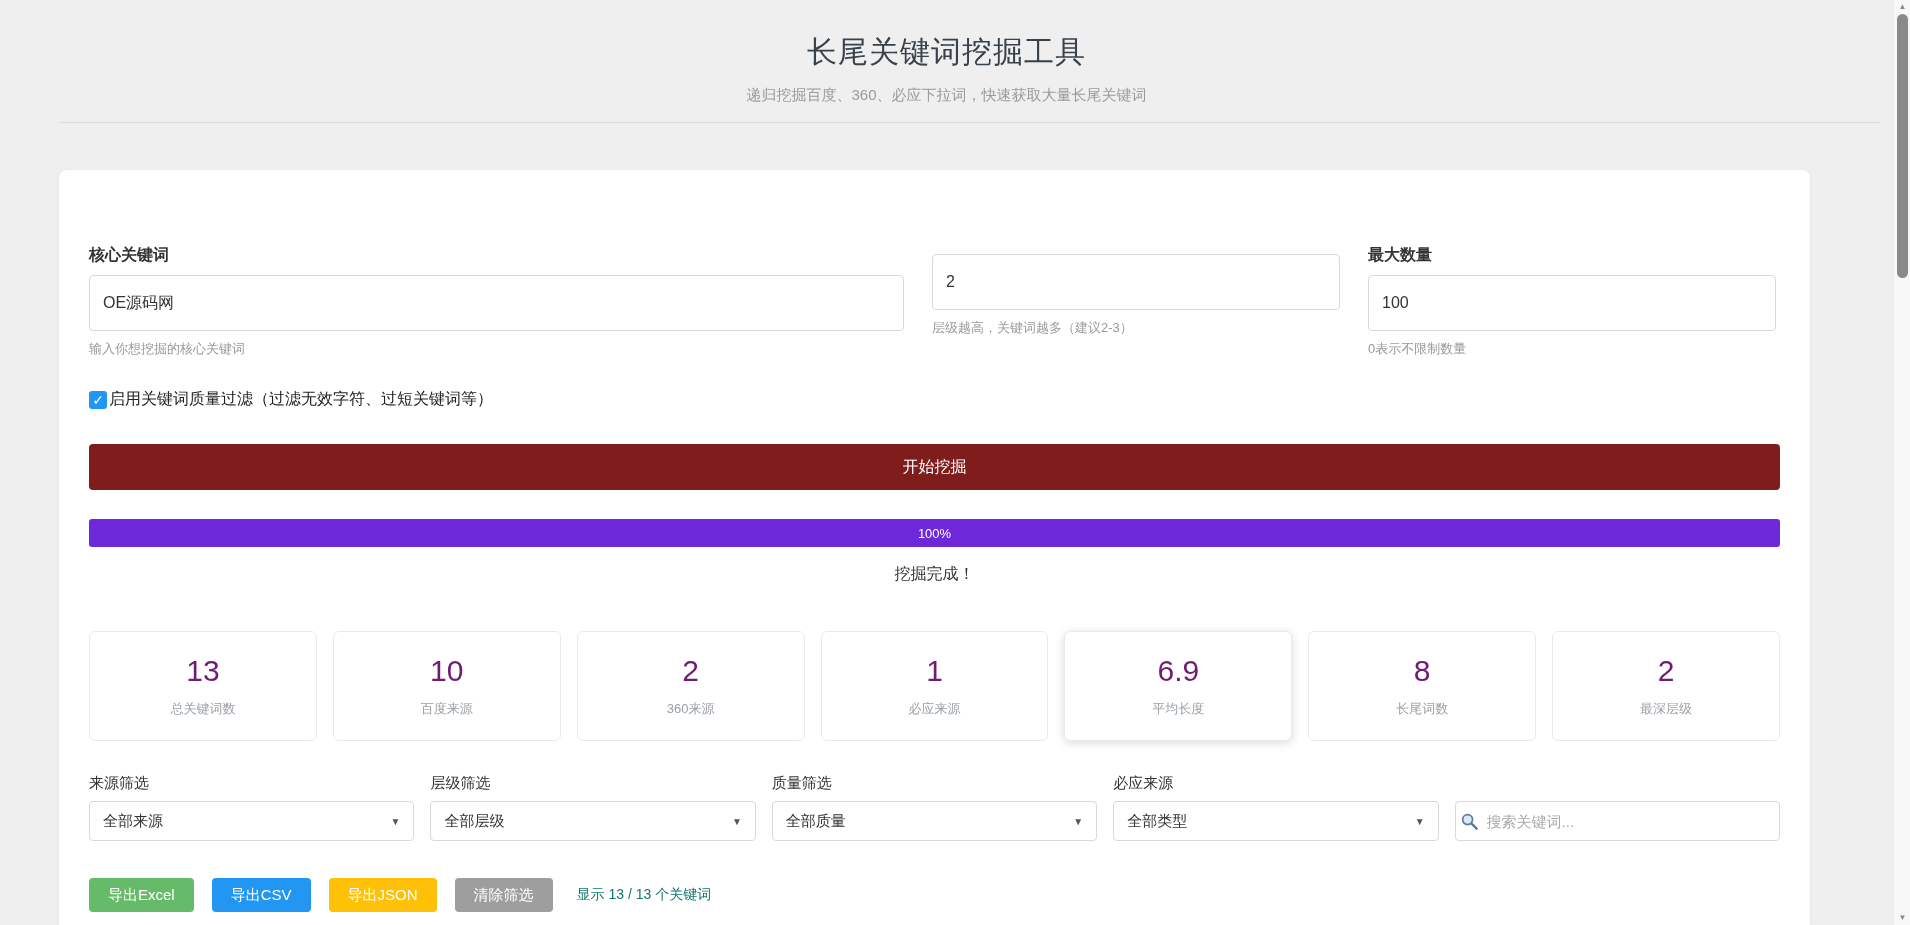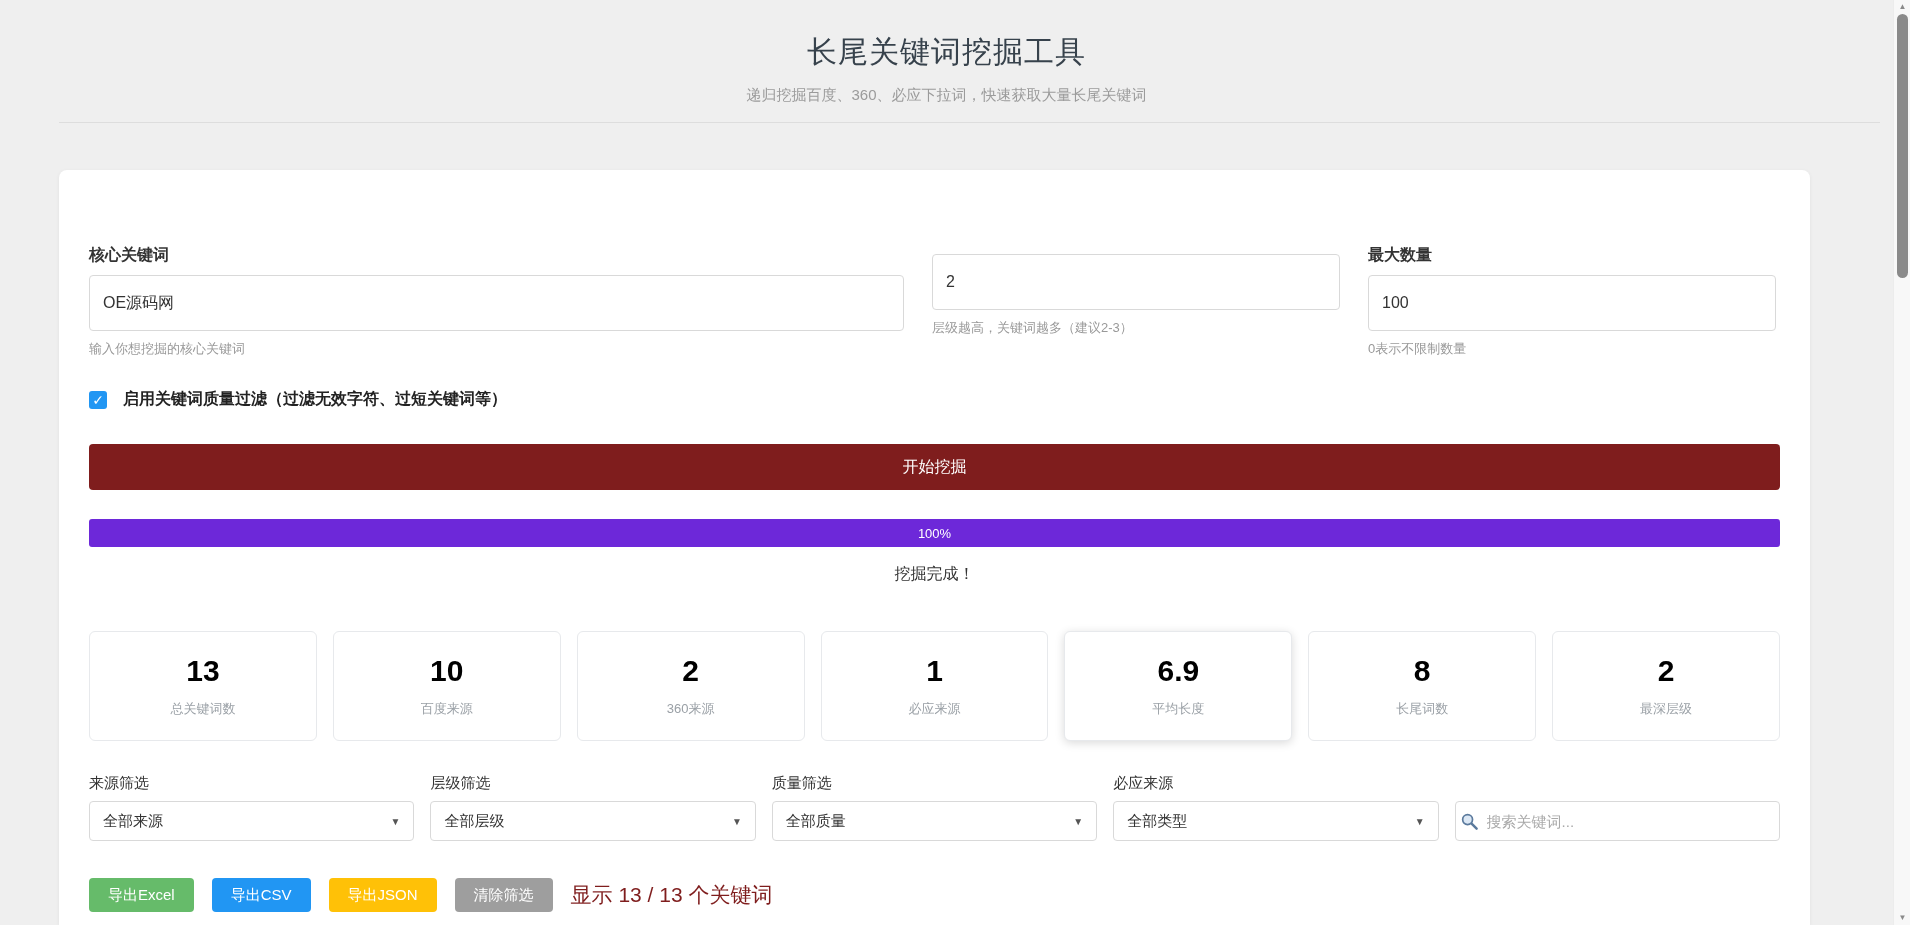--- a/index.html
+++ b/index.html
@@ -44,21 +44,21 @@
     font-family:"Liberation Sans", sans-serif;
     outline:none; background:#fff;
   }
   .field-hint { margin-top:9px; font-size:13px; color:#999; }
 
   .checkbox-row { margin-top:31px; display:flex; align-items:center; }
   .checkbox {
     width:18px; height:18px; background:#2196F3; border-radius:3px;
     color:#fff; font-size:14px; line-height:18px; text-align:center; cursor:pointer;
   }
-  .checkbox-label { margin-left:16px; font-size:16px; font-weight:bold; color:#222; }
+  .checkbox-label { margin-left:2px; font-size:16px; font-weight:normal; color:#222; }
 
   .start-button {
     margin-top:34px; width:100%; height:46px;
     background:#7f1d1d; border:none; border-radius:4px;
     color:#fff; font-size:16px; cursor:pointer;
     font-family:"Liberation Sans", sans-serif;
     display:block;
   }
 
   .progress-track { margin-top:29px; height:28px; background:#e9ecef; border-radius:3px; overflow:hidden; }
@@ -69,21 +69,21 @@
   }
   .status-text { margin-top:17px; text-align:center; font-size:16px; color:#333; }
 
   
   .stats-row { margin-top:46px; display:grid; grid-template-columns:repeat(7,1fr); column-gap:16px; }
   .stat-card {
     height:110px; background:#fff; border:1px solid #e7e9ec; border-radius:6px;
     display:flex; flex-direction:column; align-items:center; justify-content:center;
   }
   .stat-card.highlight { box-shadow:0 2px 10px rgba(0,0,0,0.15); }
-  .stat-value { font-size:30px; font-weight:bold; color:#000000; }
+  .stat-value { font-size:30px; font-weight:normal; color:#701a75; }
   .stat-label { margin-top:12px; font-size:13px; color:#9aa0a6; }
 
   
   .filters-row {
     margin-top:33px;
     display:grid; grid-template-columns:repeat(5,1fr); column-gap:16px;
     align-items:end;
   }
   .filter-label { font-size:15px; color:#333; }
   .select-box {
@@ -107,21 +107,21 @@
   .export-row { margin-top:37px; display:flex; align-items:center; }
   .btn {
     height:34px; border:none; border-radius:4px; padding:0 19px;
     color:#fff; font-size:15px; cursor:pointer; margin-right:18px;
     font-family:"Liberation Sans", sans-serif;
   }
   .btn-excel { background:#66BB6A; }
   .btn-csv   { background:#2196F3; }
   .btn-json  { background:#FFC107; }
   .btn-clear { background:#9E9E9E; }
-  .count-text { font-size:21px; color:#7f1d1d; }
+  .count-text { margin-left:6px; font-size:14px; color:#0f766e; }
 
   
   .scrollbar {
     position:absolute; right:0; top:0; width:17px; height:925px;
     background:#f8f8f8; border-left:1px solid #ececec;
   }
   .scroll-arrow {
     position:absolute; left:0; width:17px; height:14px;
     color:#8a8a8a; font-size:8px; text-align:center; line-height:14px; cursor:pointer;
   }

